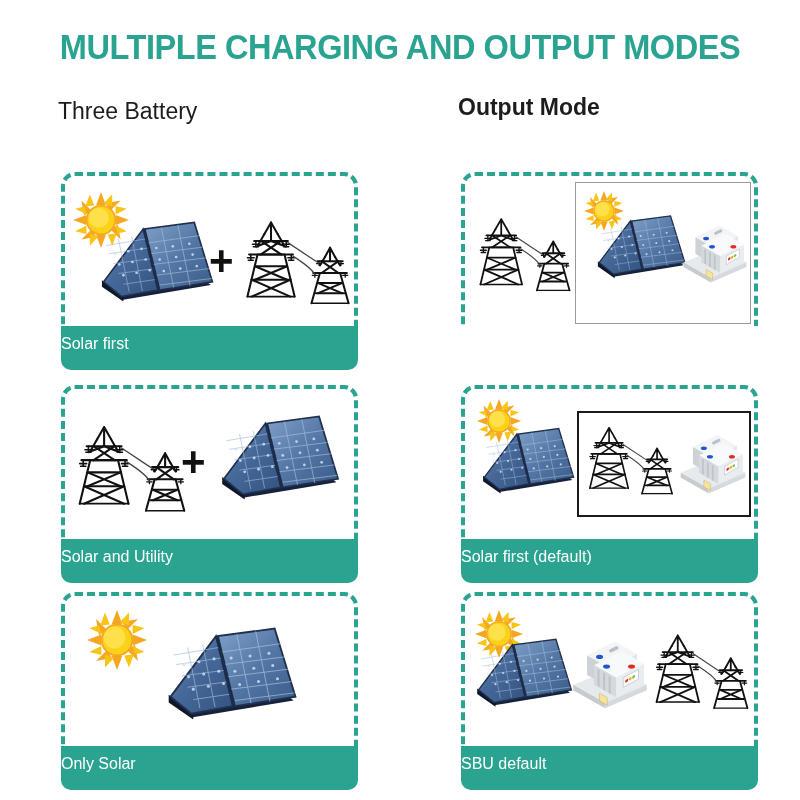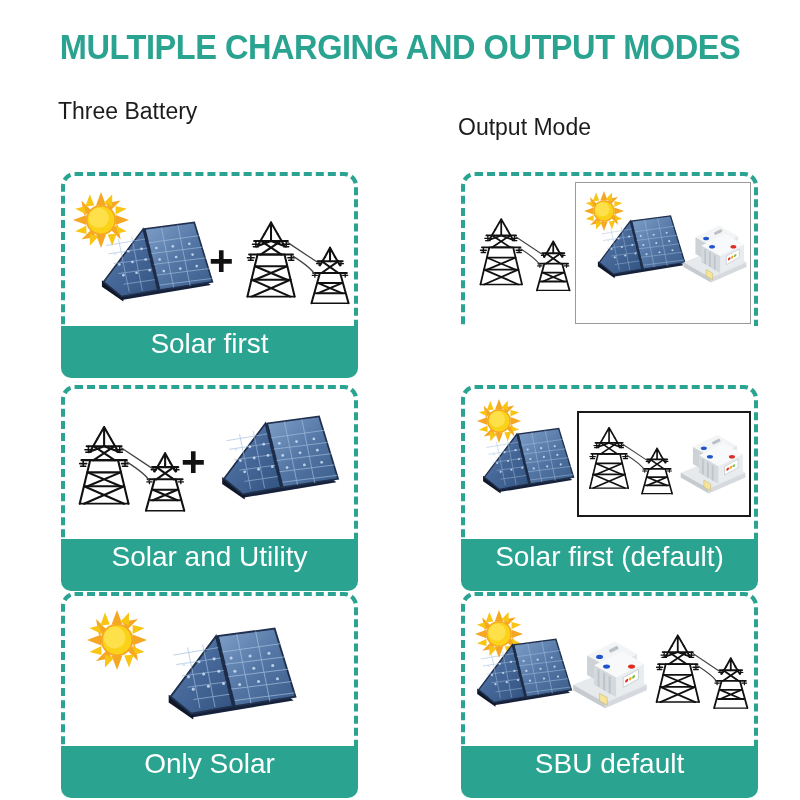--- a/index.html
+++ b/index.html
@@ -33,21 +33,21 @@
   
   .col-head {
     position: absolute;
     text-align: left;
     font-size: 23px;
     color: #1c1c1c;
     line-height: 1.32;
     font-family: "Liberation Sans", sans-serif;
   }
   #head-left  { left: 58px;  top: 96px;  width: 300px; }
-  #head-right { left: 458px; top: 112px; width: 300px; }
+  #head-right { left: 458px; top: 92px; width: 300px; font-weight: bold; }
 
   
   .card {
     position: absolute;
     width: 297px;
     height: 190px;
   }
   .card.col-l { left: 61px; }
   .card.col-r { left: 461px; }
   .card.row-1 { top: 172px; }
@@ -64,27 +64,27 @@
     border-radius: 14px 14px 0 0;
     background: #ffffff;
     overflow: hidden;
   }
 
   .card-footer {
     position: absolute;
     left: 0;
     top: 154px;
     width: 100%;
-    height: 52px;
+    height: 44px;
     background: #2aa391;
     border-radius: 0 0 10px 10px;
     color: #ffffff;
-    font-size: 28px;
+    font-size: 16px;
     line-height: 36px;
-    text-align: center;
+    text-align: left;
     white-space: nowrap;
     font-family: "Liberation Sans", sans-serif;
   }
 
   
   .scene {
     position: absolute;
     left: 0; top: 0;
     width: 100%;
     height: 100%;

